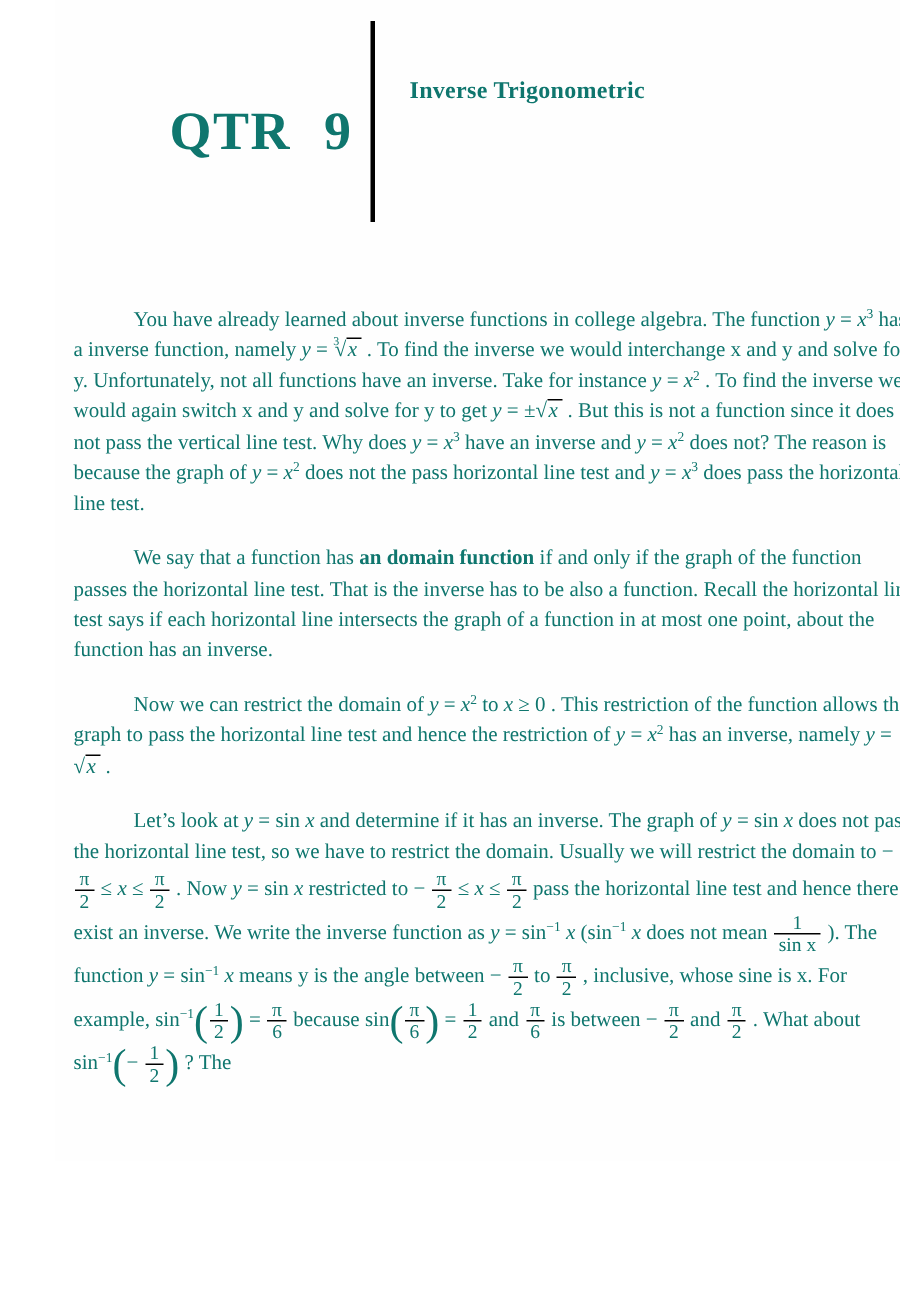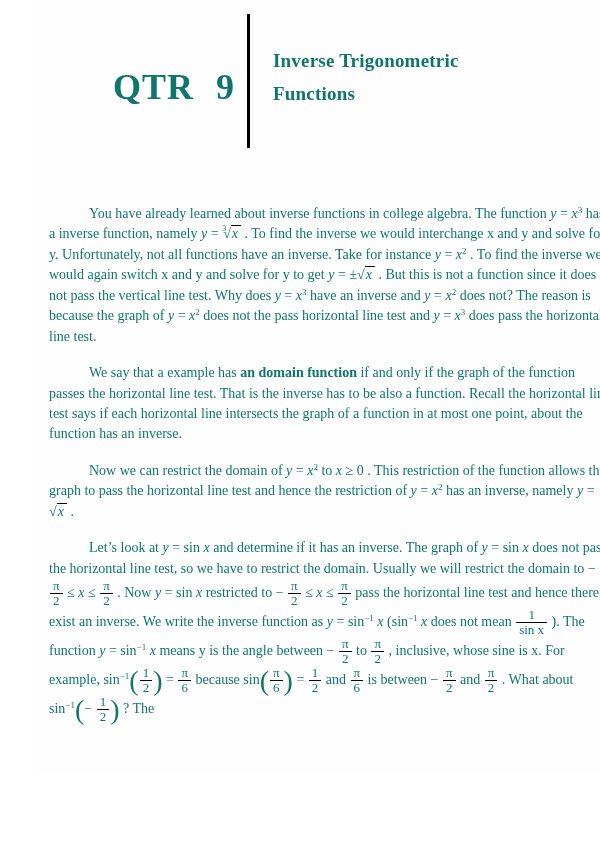--- a/index.html
+++ b/index.html
@@ -7,21 +7,21 @@
     width:600px;height:774px;background:#fefefe;color:#0f766e;
     font-family:"Liberation Serif", serif;overflow:hidden;position:relative;margin-left:37px;
   }
   
   .header{display:flex;align-items:flex-start;padding-top:14px;}
   .chapter-cell{width:210px;box-sizing:border-box;padding-top:52px;
     display:flex;justify-content:flex-end;padding-right:12px;flex:none;}
   .chapter{font-size:36px;font-weight:700;word-spacing:12px;letter-spacing:1px;white-space:nowrap;}
   .divider{width:3px;height:134px;background:#000;flex:none;}
   .titles{padding-left:23px;padding-top:30px;}
-  .title-line{font-size:19px;font-weight:700;line-height:33px;letter-spacing:.2px;}
+  .title-line{font-size:16px;font-weight:700;line-height:33px;letter-spacing:.2px;}
   
   .content{margin-top:56px;padding:0 26px 0 12px;font-size:14px;}
   .para{margin:0 0 16px 0;text-indent:40px;line-height:1.46;text-align:left;}
   .it{font-style:italic;}
   .bo{font-weight:700;}
   sup{font-size:9px;line-height:0;vertical-align:5px;}
   
   .frac{display:inline-block;vertical-align:-0.62em;text-align:center;
     line-height:1.08;font-size:13px;padding:0 1px;text-indent:0;}
   .frac .num{display:block;border-bottom:1px solid #000;padding:0 3px 0;}
@@ -39,24 +39,23 @@
 
 <div class="page">
 
   <div class="header">
     <div class="chapter-cell">
       <span class="chapter">QTR 9</span>
     </div>
     <div class="divider"></div>
     <div class="titles">
       <div class="title-line">Inverse Trigonometric</div>
-      <div class="title-line">Functions</div>
     </div>
   </div>
 
   <div class="content">
       <p class="para"><span>You have already learned about inverse functions in college algebra. The function </span><span class="it">y</span><span> = </span><span class="it">x</span><sup>3</sup><span>  has a inverse function, namely  </span><span class="it">y</span><span> = </span><span class="sqrt"><sup class="rootidx">3</sup><span class="sign">√</span><span class="rad">x</span></span><span> . To find the inverse we would interchange x and y and solve for y. Unfortunately, not all functions have an inverse. Take for instance  </span><span class="it">y</span><span> = </span><span class="it">x</span><sup>2</sup><span> . To find the inverse we would again switch x and y and solve for y to get </span><span class="it">y</span><span> = ±</span><span class="sqrt"><span class="sign">√</span><span class="rad">x</span></span><span> . But this is not a function since it does not pass the vertical line test. Why does </span><span class="it">y</span><span> = </span><span class="it">x</span><sup>3</sup><span>  have an inverse and  </span><span class="it">y</span><span> = </span><span class="it">x</span><sup>2</sup><span>  does not? The reason is because the graph of  </span><span class="it">y</span><span> = </span><span class="it">x</span><sup>2</sup><span>  does not the pass horizontal line test and  </span><span class="it">y</span><span> = </span><span class="it">x</span><sup>3</sup><span>  does pass the horizontal line test.</span></p>
-      <p class="para"><span>We say that a example has </span><span class="bo">an domain function</span><span> if and only if the graph of the function passes the horizontal line test. That is the inverse has to be also a function. Recall the horizontal line test says if each horizontal line intersects the graph of a function in at most one point, about the function has an inverse.</span></p>
+      <p class="para"><span>We say that a function has </span><span class="bo">an domain function</span><span> if and only if the graph of the function passes the horizontal line test. That is the inverse has to be also a function. Recall the horizontal line test says if each horizontal line intersects the graph of a function in at most one point, about the function has an inverse.</span></p>
       <p class="para"><span>Now we can restrict the domain of  </span><span class="it">y</span><span> = </span><span class="it">x</span><sup>2</sup><span>  to  </span><span class="it">x</span><span> ≥ 0 . This restriction of the function allows the graph to pass the horizontal line test and hence the restriction of </span><span class="it">y</span><span> = </span><span class="it">x</span><sup>2</sup><span>  has an inverse, namely  </span><span class="it">y</span><span> = </span><span class="sqrt"><span class="sign">√</span><span class="rad">x</span></span><span> .</span></p>
       <p class="para"><span>Let’s look at  </span><span class="it">y</span><span> = sin </span><span class="it">x</span><span>  and determine if it has an inverse. The graph of  </span><span class="it">y</span><span> = sin </span><span class="it">x</span><span> does not pass the horizontal line test, so we have to restrict the domain. Usually we will restrict the domain to </span><span>− </span><span class="frac"><span class="num">π</span><span class="den">2</span></span><span> ≤ </span><span class="it">x</span><span> ≤ </span><span class="frac"><span class="num">π</span><span class="den">2</span></span><span> . Now  </span><span class="it">y</span><span> = sin </span><span class="it">x</span><span>  restricted to  </span><span>− </span><span class="frac"><span class="num">π</span><span class="den">2</span></span><span> ≤ </span><span class="it">x</span><span> ≤ </span><span class="frac"><span class="num">π</span><span class="den">2</span></span><span>  pass the horizontal line test and hence there exist an inverse. We write the inverse function as </span><span class="it">y</span><span> = sin</span><sup>−1</sup><span> </span><span class="it">x</span><span>  (sin</span><sup>−1</sup><span> </span><span class="it">x</span><span>  does not mean  </span><span class="frac"><span class="num">1</span><span class="den">sin x</span></span><span> ). The function   </span><span class="it">y</span><span> = sin</span><sup>−1</sup><span> </span><span class="it">x</span><span>  means y is the angle between </span><span>− </span><span class="frac"><span class="num">π</span><span class="den">2</span></span><span> to </span><span class="frac"><span class="num">π</span><span class="den">2</span></span><span> , inclusive, whose sine is x. For example,  sin</span><sup>−1</sup><span class="bigp">(</span><span class="frac"><span class="num">1</span><span class="den">2</span></span><span class="bigp">)</span><span> = </span><span class="frac"><span class="num">π</span><span class="den">6</span></span><span>  because  sin</span><span class="bigp">(</span><span class="frac"><span class="num">π</span><span class="den">6</span></span><span class="bigp">)</span><span> = </span><span class="frac"><span class="num">1</span><span class="den">2</span></span><span>  and  </span><span class="frac"><span class="num">π</span><span class="den">6</span></span><span>  is between  </span><span>− </span><span class="frac"><span class="num">π</span><span class="den">2</span></span><span> and </span><span class="frac"><span class="num">π</span><span class="den">2</span></span><span> . What about  sin</span><sup>−1</sup><span class="bigp">(</span><span>− </span><span class="frac"><span class="num">1</span><span class="den">2</span></span><span class="bigp">)</span><span> ? The</span></p>
     </div>
 
 </div>
 
 </body></html>

